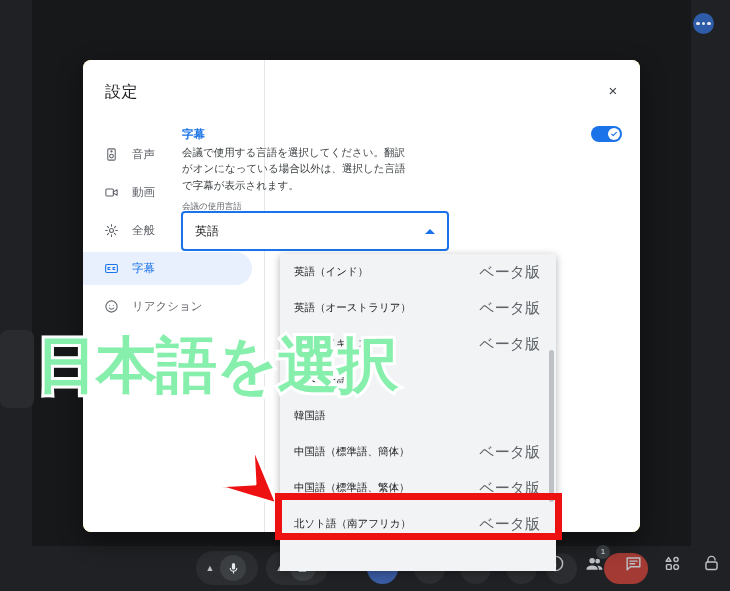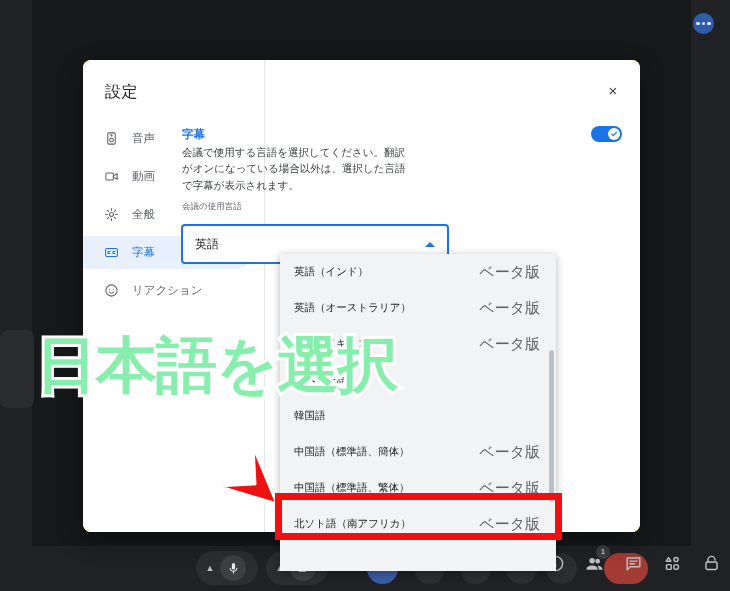--- a/index.html
+++ b/index.html
@@ -111,21 +111,21 @@
     position: absolute; left: 0; top: 0;
     width: 182px; height: 100%;
     background: #fff;
     border-right: 1px solid #e4e6e8;
   }
   .dlg-title {
     position: absolute; left: 22px; top: 22px;
     font-size: 16px; color: #202124; letter-spacing: .5px;
   }
   .nav {
-    position: absolute; left: 0; top: 57px; width: 100%;
+    position: absolute; left: 0; top: 73px; width: 100%;
   }
   .nav-item {
     display: flex; align-items: center;
     height: 33px;
     margin: 5px 12px 5px 0;
     padding-left: 20px;
     border-radius: 0 17px 17px 0;
     color: #5f6368;
     font-size: 11.5px;
     gap: 13px;
@@ -167,21 +167,21 @@
     background: #fff;
     display: flex; align-items: center; justify-content: center;
   }
   .toggle .knob svg { width: 8px; height: 8px; color: #1a73e8; }
 
   .fld-label {
     position: absolute; left: 99px; top: 141px;
     font-size: 8.5px; color: #5f6368;
   }
   .select-box {
-    position: absolute; left: 98px; top: 164px;
+    position: absolute; left: 98px; top: 151px;
     width: 268px; height: 40px;
     border: 2px solid #1a73e8;
     border-radius: 4px;
     display: flex; align-items: center;
     padding: 0 12px;
     background: #fff;
     cursor: pointer;
   }
   .select-val { font-size: 12px; color: #202124; flex: 1; }
   .caret-up { width: 0; height: 0;

